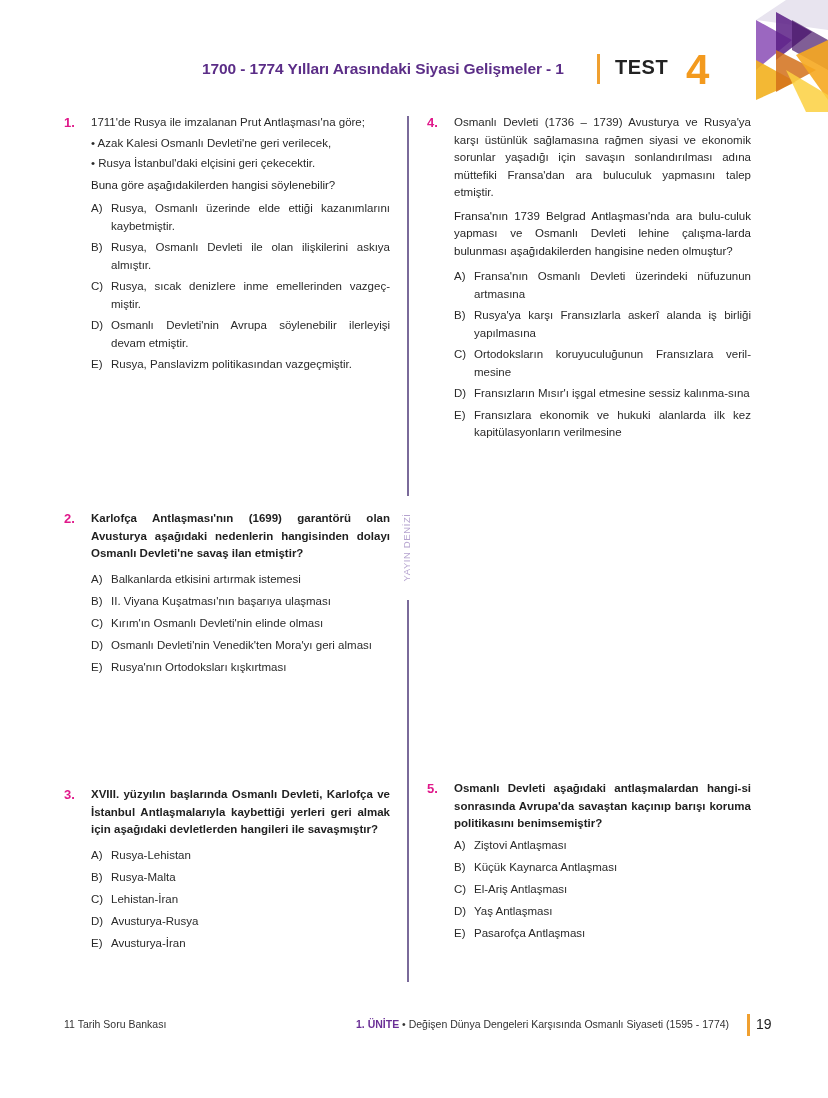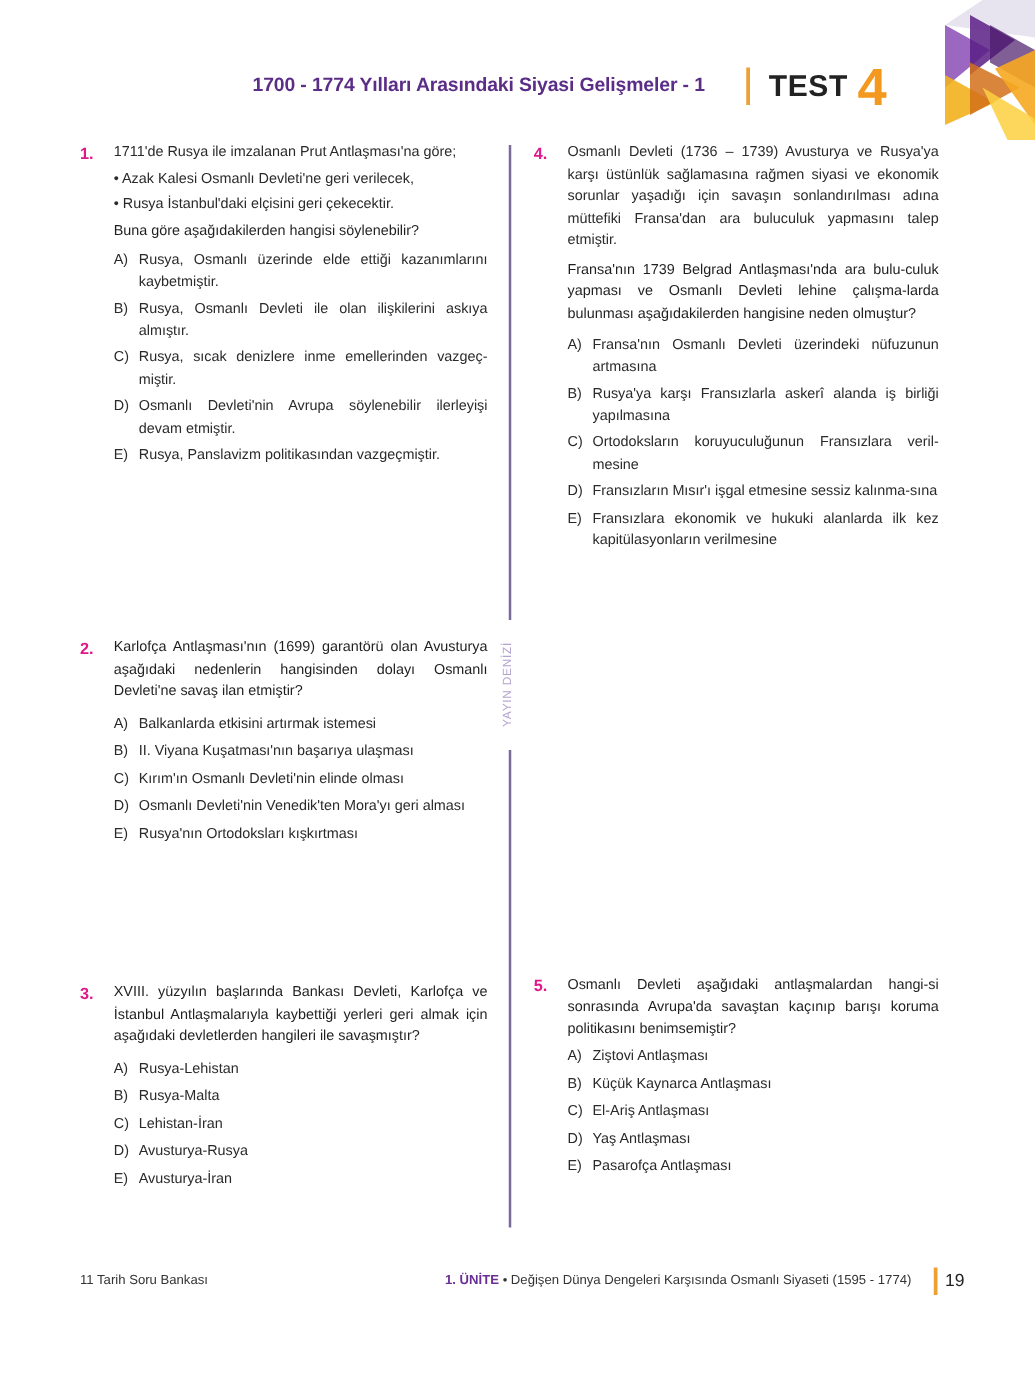--- a/index.html
+++ b/index.html
@@ -7,38 +7,38 @@
     width: 828px; height: 1098px; background: #ffffff; position: relative; overflow: hidden;
     font-family: "Liberation Sans", sans-serif; color: #2a2a2a;
   }
   .corner { position: absolute; right: 0; top: 0; width: 72px; height: 112px; }
   .header { position: absolute; left: 0; top: 50px; width: 808px; height: 44px; }
   .header-title {
     position: absolute; left: 202px; top: 10px; font-size: 15.5px; font-weight: bold;
     color: #5b2d87; letter-spacing: -0.1px; white-space: nowrap;
   }
   .header-sep { position: absolute; left: 597px; top: 4px; width: 3px; height: 30px; background: #f0a030; }
-  .header-test { position: absolute; left: 615px; top: 6px; font-size: 24px; font-weight: bold; color: #222; letter-spacing: 0.5px; }
+  .header-test { position: absolute; left: 615px; top: 6px; font-size: 20px; font-weight: bold; color: #222; letter-spacing: 0.5px; }
   .header-num { position: absolute; left: 686px; top: -2px; font-size: 42px; font-weight: bold; color: #f39a1e; line-height: 44px; }
 
   .divider-top { position: absolute; left: 407px; top: 116px; width: 2px; height: 380px; background: #7a6a9a; }
   .divider-mid { position: absolute; left: 407px; top: 600px; width: 2px; height: 382px; background: #7a6a9a; }
   .watermark {
     position: absolute; left: 398px; top: 512px; width: 20px; height: 80px;
   }
   .watermark span {
     position: absolute; left: -26px; top: 30px; transform: rotate(-90deg); white-space: nowrap;
     font-size: 9.5px; color: #b5a3cf; letter-spacing: 0.6px;
   }
 
   .q { position: absolute; font-size: 11.5px; line-height: 17.5px; }
   .q .qnum { position: absolute; left: 0; top: 0; color: #e0188a; font-weight: bold; font-size: 13px; }
   .q .body { margin-left: 27px; }
   .q .stem { text-align: justify; }
-  .q .stem.bold, .q .bold { font-weight: normal; color: #1f1f1f; }
+  .q .stem.bold, .q .bold { font-weight: bold; color: #1f1f1f; }
   .q .bullet { margin: 3px 0 0 0; }
   .q .prompt { font-weight: normal; margin-top: 4px; color: #1f1f1f; }
   .q .opts { margin-top: 6px; }
   .q .opt { display: flex; margin-bottom: 4px; }
   .q .opt .lab { width: 20px; flex: 0 0 20px; }
   .q .opt .txt { flex: 1; text-align: justify; }
   .q .opts.tight .opt { margin-bottom: 4.5px; }
 
   .footer { position: absolute; left: 0; top: 1014px; width: 672px; height: 20px; font-size: 10.5px; color: #333; }
   .footer-left { position: absolute; left: 64px; top: 4px; }
@@ -131,21 +131,21 @@
           <span class="lab">E)</span>
           <span class="txt">Rusya'nın Ortodoksları kışkırtması</span>
         </div>
     </div>
   </div>
 </div>
 
 <div class="q" style="left:64px; top:786px; width:326px;">
   <div class="qnum">3.</div>
   <div class="body">
-    <div class="stem bold">XVIII. yüzyılın başlarında Bankası Devleti, Karlofça ve İstanbul Antlaşmalarıyla kaybettiği yerleri geri almak için aşağıdaki devletlerden  hangileri ile savaşmıştır?</div>
+    <div class="stem bold">XVIII. yüzyılın başlarında Osmanlı Devleti, Karlofça ve İstanbul Antlaşmalarıyla kaybettiği yerleri geri almak için aşağıdaki devletlerden  hangileri ile savaşmıştır?</div>
     <div class="opts tight" style="margin-top:8px;">
       <div class="opt">
           <span class="lab">A)</span>
           <span class="txt">Rusya-Lehistan</span>
         </div>
       <div class="opt">
           <span class="lab">B)</span>
           <span class="txt">Rusya-Malta</span>
         </div>
       <div class="opt">

